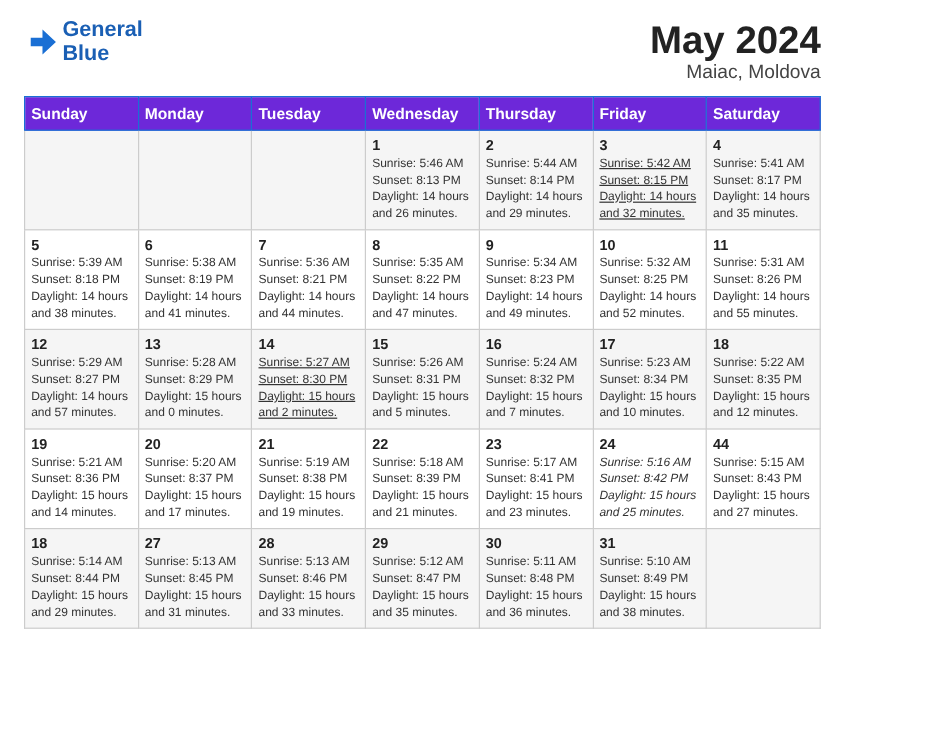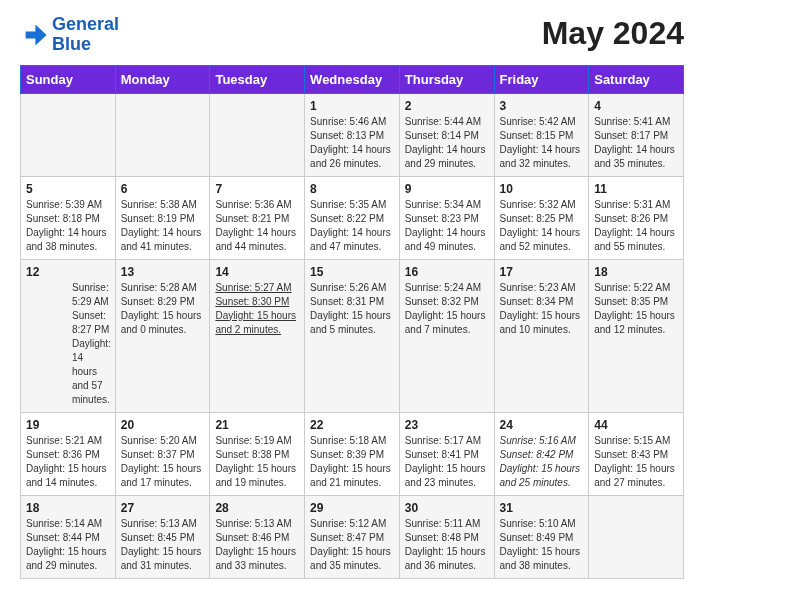--- a/index.html
+++ b/index.html
@@ -106,20 +106,21 @@
       <svg class="logo-icon" viewBox="0 0 40 40">
         <polygon points="22,5 38,20 22,35 22,25 8,25 8,15 22,15" fill="#1a6fd4"></polygon>
       </svg>
       <div class="logo-text">
         <span>General</span>
         <span>Blue</span>
       </div>
     </div>
     <div class="title-block">
       <div class="main-title">May 2024</div>
+      <div class="sub-title">Maiac, Moldova</div>
     </div>
   </div>
 
   <table>
     <thead>
       <tr>
       <th>Sunday</th>
           <th>Monday</th>
           <th>Tuesday</th>
           <th>Wednesday</th>
@@ -142,21 +143,21 @@
           </td>
           <td>
             <span class="day-num">2</span>
             <div class="cell-content" style="white-space: pre-line;">Sunrise: 5:44 AM
 Sunset: 8:14 PM
 Daylight: 14 hours
 and 29 minutes.</div>
           </td>
           <td>
             <span class="day-num">3</span>
-            <div class="cell-content" style="white-space: pre-line;">Sunrise: 5:42 AM
+            <div class="cell-content" style="white-space: pre-line; text-decoration: underline;">Sunrise: 5:42 AM
 Sunset: 8:15 PM
 Daylight: 14 hours
 and 32 minutes.</div>
           </td>
           <td>
             <span class="day-num">4</span>
             <div class="cell-content" style="white-space: pre-line;">Sunrise: 5:41 AM
 Sunset: 8:17 PM
 Daylight: 14 hours
 and 35 minutes.</div>
@@ -209,21 +210,21 @@
             <span class="day-num">11</span>
             <div class="cell-content" style="white-space: pre-line;">Sunrise: 5:31 AM
 Sunset: 8:26 PM
 Daylight: 14 hours
 and 55 minutes.</div>
           </td>
         </tr>
         <tr>
           <td>
             <span class="day-num">12</span>
-            <div class="cell-content" style="white-space: pre-line; margin-left: 46px;">Sunrise: 5:29 AM
+            <div class="cell-content" style="white-space: pre-line;">Sunrise: 5:29 AM
 Sunset: 8:27 PM
 Daylight: 14 hours
 and 57 minutes.</div>
           </td>
           <td>
             <span class="day-num">13</span>
             <div class="cell-content" style="white-space: pre-line;">Sunrise: 5:28 AM
 Sunset: 8:29 PM
 Daylight: 15 hours
 and 0 minutes.</div>

